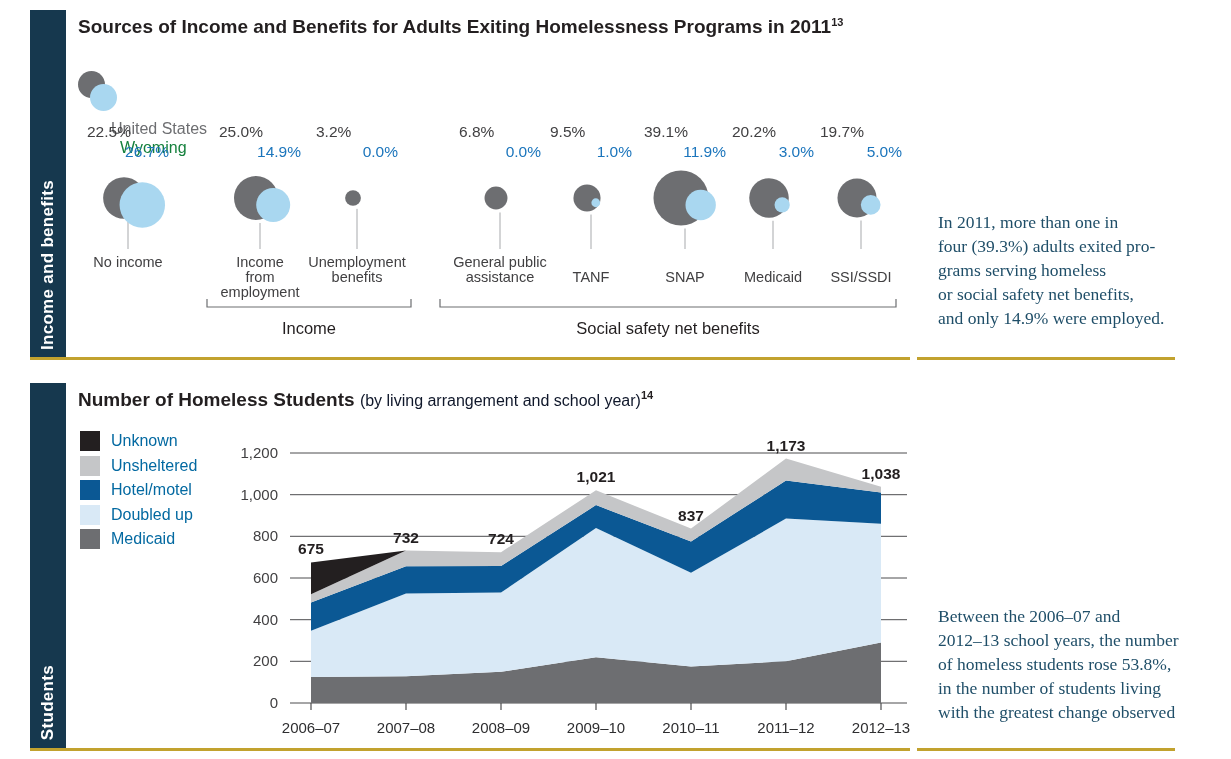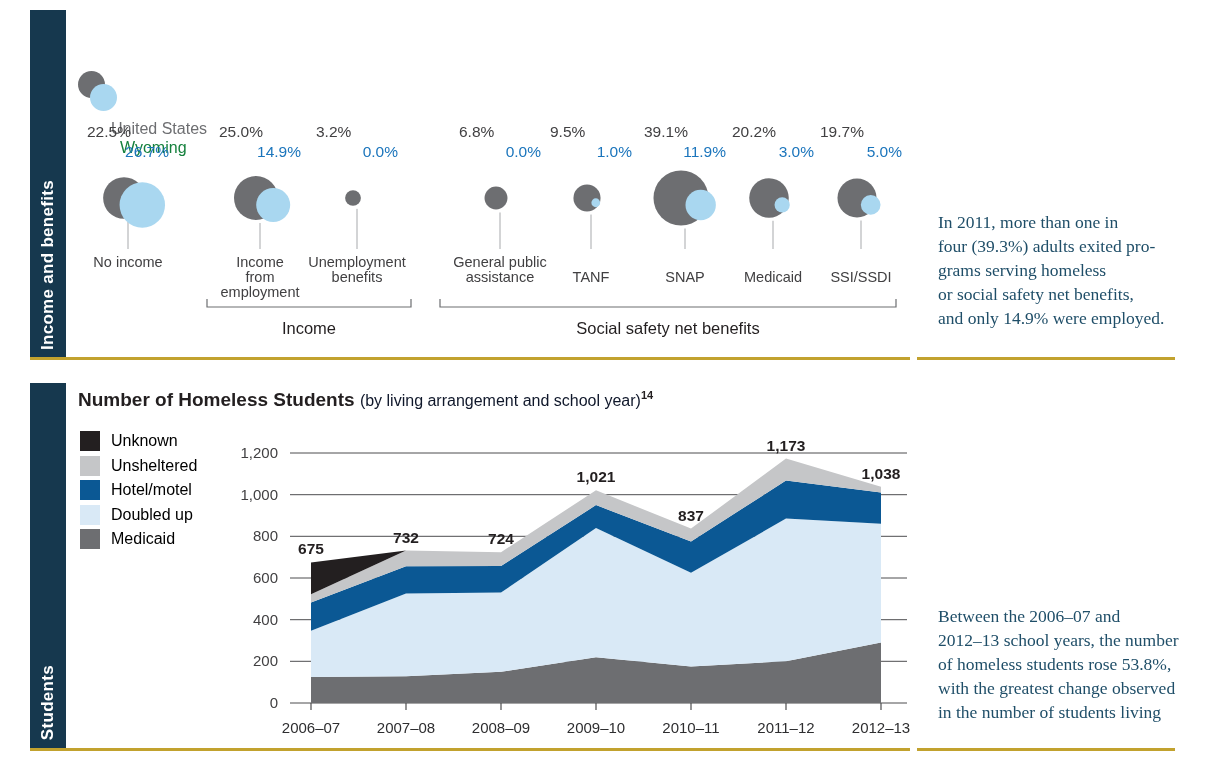--- a/index.html
+++ b/index.html
@@ -27,31 +27,32 @@
         font-size:17.5px;line-height:24px;color:#1f4e68;}
   .note div{white-space:nowrap;margin-left:20px;}
   .n1{top:210px;}
   .n2{top:604px;}
   #bubble-svg{position:absolute;left:70px;top:116px;}
   #area-svg{position:absolute;left:230px;top:438px;}
   svg text{font-family:"Liberation Sans",sans-serif;}
   .legend2{position:absolute;left:80px;top:431px;}
   .legend2 .row{display:flex;align-items:center;height:20px;margin-bottom:4.5px;}
   .legend2 .sw{width:20px;height:20px;margin-right:11px;flex:0 0 auto;}
-  .legend2 .lab{font-size:16px;color:#000000;white-space:nowrap;}
+  .legend2 .lab{font-size:16px;color:#0369a1;white-space:nowrap;}
 </style>
 </head>
 <body>
 
 <div class="page">
 
   <div class="navy-bar bar1">
     <span class="bar-label">Income and benefits</span>
   </div>
 
+  <h1 class="sec-title t1"><span>Sources of Income and Benefits for Adults Exiting Homelessness Programs in 2011</span><sup>13</sup></h1>
 
   <span class="lc lc-gray" style="background: rgb(109, 110, 113);"></span>
   <span class="lc lc-blue" style="background: rgb(169, 215, 240);"></span>
   <span class="lt lt-us">United States</span>
   <span class="lt lt-wy">Wyoming</span>
 
   <svg id="bubble-svg" width="845" height="230" viewBox="70 116 845 230">
       <text x="87" y="137" text-anchor="start" fill="#414042" font-size="15.5">22.5%</text>
       <text x="169" y="157" text-anchor="end" fill="#1b75bc" font-size="15.5">26.7%</text>
       <line x1="128" y1="221.8710325571113" x2="128" y2="249" stroke="#a7a9ac" stroke-width="1"></line>
@@ -188,20 +189,20 @@
       <text x="596" y="482.29166666666663" text-anchor="middle" fill="#231f20" font-size="15.5" font-weight="bold">1,021</text>
       <text x="691" y="520.625" text-anchor="middle" fill="#231f20" font-size="15.5" font-weight="bold">837</text>
       <text x="786" y="450.625" text-anchor="middle" fill="#231f20" font-size="15.5" font-weight="bold">1,173</text>
       <text x="881" y="478.75" text-anchor="middle" fill="#231f20" font-size="15.5" font-weight="bold">1,038</text>
     </svg>
 
   <div class="note n2">
       <div>Between the 2006–07 and</div>
       <div>2012–13 school years, the number</div>
       <div>of homeless students rose 53.8%,</div>
+      <div>in the number of students living</div>
       <div>with the greatest change observed</div>
-      <div>in the number of students living</div>
     </div>
 
   <div class="gold" style="left:30px;top:748px;width:880px;"></div>
   <div class="gold" style="left:917px;top:748px;width:258px;"></div>
 
 </div>
 
 </body></html>

